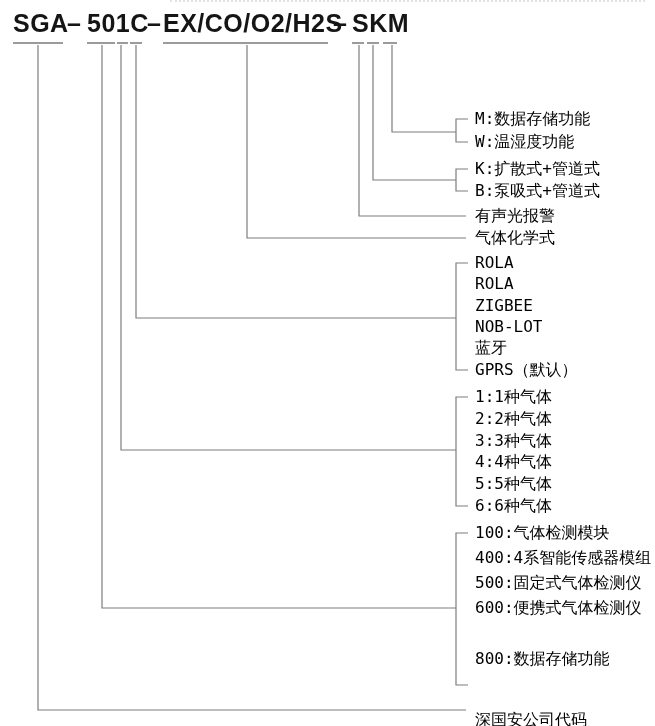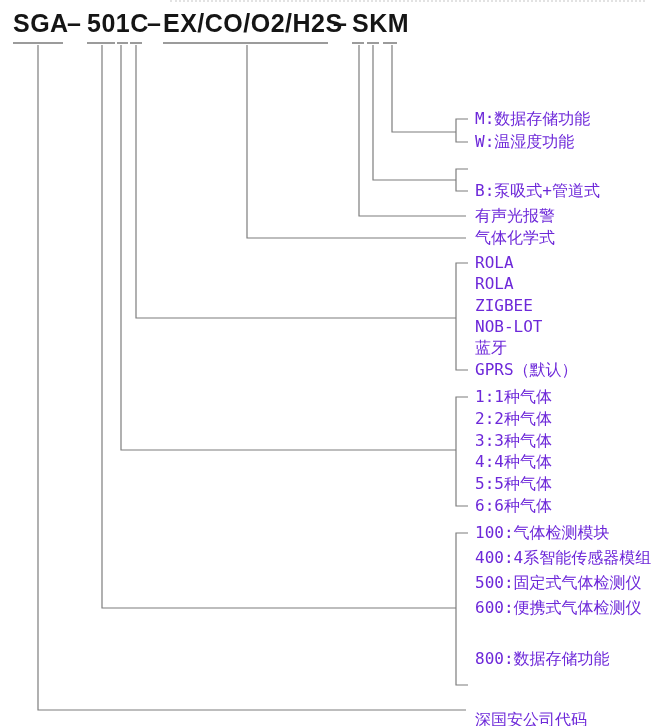--- a/index.html
+++ b/index.html
@@ -17,21 +17,21 @@
     font-weight:700;font-size:25px;line-height:26px;
     color:#151515;letter-spacing:0.5px;white-space:nowrap;
   }
   .underline{
     position:absolute;top:42px;height:2px;background:#9b9b9b;
   }
   .lbl{
     position:absolute;left:475px;
     transform:translateY(-50%);
     font-family:"DejaVu Sans Mono","Liberation Mono",monospace;
-    font-size:16px;line-height:18px;color:#6d28d9;
+    font-size:16px;line-height:18px;color:#000000;
     white-space:nowrap;letter-spacing:0px;
   }
   .edge-artifact{
     position:absolute;top:0;left:170px;width:475px;height:0;
     border-top:2px dotted #d6d6d6;opacity:.7;
   }
 </style>
 </head>
 <body>
 
@@ -71,20 +71,21 @@
   <div class="underline" style="left:117px;width:11px"></div>
   <div class="underline" style="left:130px;width:12px"></div>
   <div class="underline" style="left:163px;width:165px"></div>
   <div class="underline" style="left:352px;width:12px"></div>
   <div class="underline" style="left:367px;width:12px"></div>
   <div class="underline" style="left:383px;width:14px"></div>
 
   <div class="lbl" style="top:119px">M:数据存储功能</div>
   <div class="lbl" style="top:142px">W:温湿度功能</div>
 
+  <div class="lbl" style="top:169px">K:扩散式+管道式</div>
   <div class="lbl" style="top:191px">B:泵吸式+管道式</div>
 
   <div class="lbl" style="top:216px">有声光报警</div>
   <div class="lbl" style="top:238px">气体化学式</div>
 
   <div class="lbl" style="top:263px">ROLA</div>
   <div class="lbl" style="top:284px">ROLA</div>
   <div class="lbl" style="top:306px">ZIGBEE</div>
   <div class="lbl" style="top:327px">NOB-LOT</div>
   <div class="lbl" style="top:348px">蓝牙</div>

